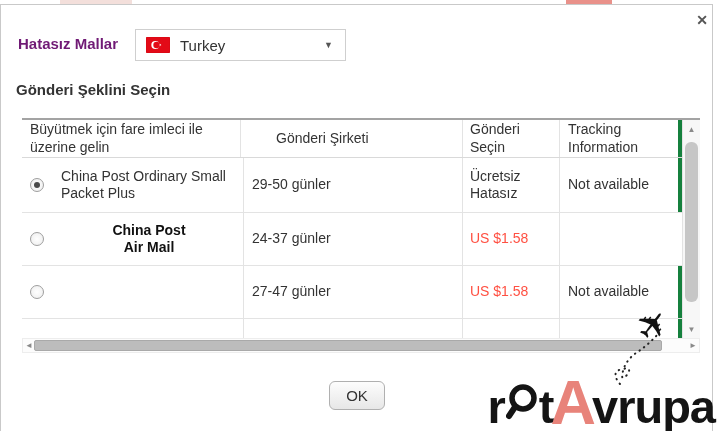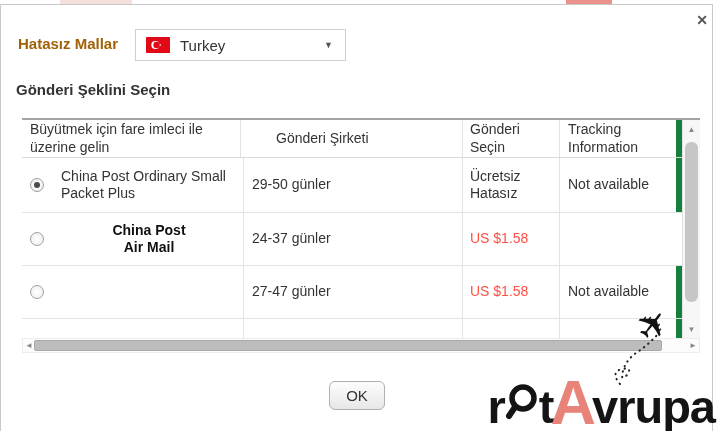--- a/index.html
+++ b/index.html
@@ -10,42 +10,42 @@
   .bg-sliver{position:absolute;top:0;}
   .bg-sliver.pink{left:60px;width:72px;height:4px;background:#f3dfdb;}
   .bg-sliver.salmon{left:566px;width:46px;height:6px;background:#e9918a;}
 
   
   .modal{position:absolute;left:0;top:4px;width:713px;height:430px;background:#fff;border:1px solid #c9c9c9;}
 
   .close-btn{position:absolute;left:692px;top:10px;width:20px;height:20px;color:#555;
     font-size:14px;font-weight:bold;text-align:center;line-height:20px;cursor:pointer;}
 
-  .ship-label{position:absolute;left:18px;top:35px;font-size:15px;font-weight:bold;color:#a16207;}
+  .ship-label{position:absolute;left:18px;top:35px;font-size:15px;font-weight:bold;color:#701a75;}
 
   .country-dd{position:absolute;left:135px;top:29px;width:211px;height:32px;border:1px solid #cfcfcf;
     background:#fff;display:flex;align-items:center;cursor:pointer;}
   .country-dd .flag{margin-left:10px;flex:0 0 auto;display:block;}
   .country-dd .dd-value{margin-left:10px;font-size:15px;color:#333;}
   .country-dd .dd-caret{position:absolute;right:12px;top:10px;font-size:9px;color:#555;}
 
   .section-title{position:absolute;left:16px;top:81px;font-size:15px;font-weight:bold;color:#333;}
 
   
   .ship-table{position:absolute;left:22px;top:118px;width:678px;height:220px;overflow:hidden;
     border-top:2px solid #a3a3a3;background:#fff;}
   .t-row{display:flex;width:660px;border-bottom:1px solid #e3e3e3;height:53px;}
   .t-row.head{height:38px;border-bottom:1px solid #d9d9d9;}
   .t-row.tall{height:55px;}
   .cell{display:flex;align-items:center;font-size:14px;color:#333;border-right:1px solid #e3e3e3;
     padding:4px 6px 4px 8px;line-height:1.25;}
   .c1{width:222px;padding-left:8px;}
   .c2{width:219px;}
   .c3{width:97px;padding-left:7px;}
-  .c4{width:122px;border-right:6px solid #15803d;}
+  .c4{width:122px;border-right:4px solid #15803d;}
   .head .c1{padding-left:35px;}
   .company{flex:1;}
   .company.bold-center{font-weight:bold;text-align:center;color:#111;}
   .cost.red{color:var(--red,#ff5042);}
 
   .radio{width:14px;height:14px;border:1px solid #9e9e9e;border-radius:50%;margin-right:17px;flex:0 0 auto;
     background:radial-gradient(#fff, #ececec);position:relative;cursor:pointer;}
   .radio.checked::after{content:"";position:absolute;left:3px;top:3px;width:6px;height:6px;border-radius:50%;background:#4a4a4a;}
 
   

